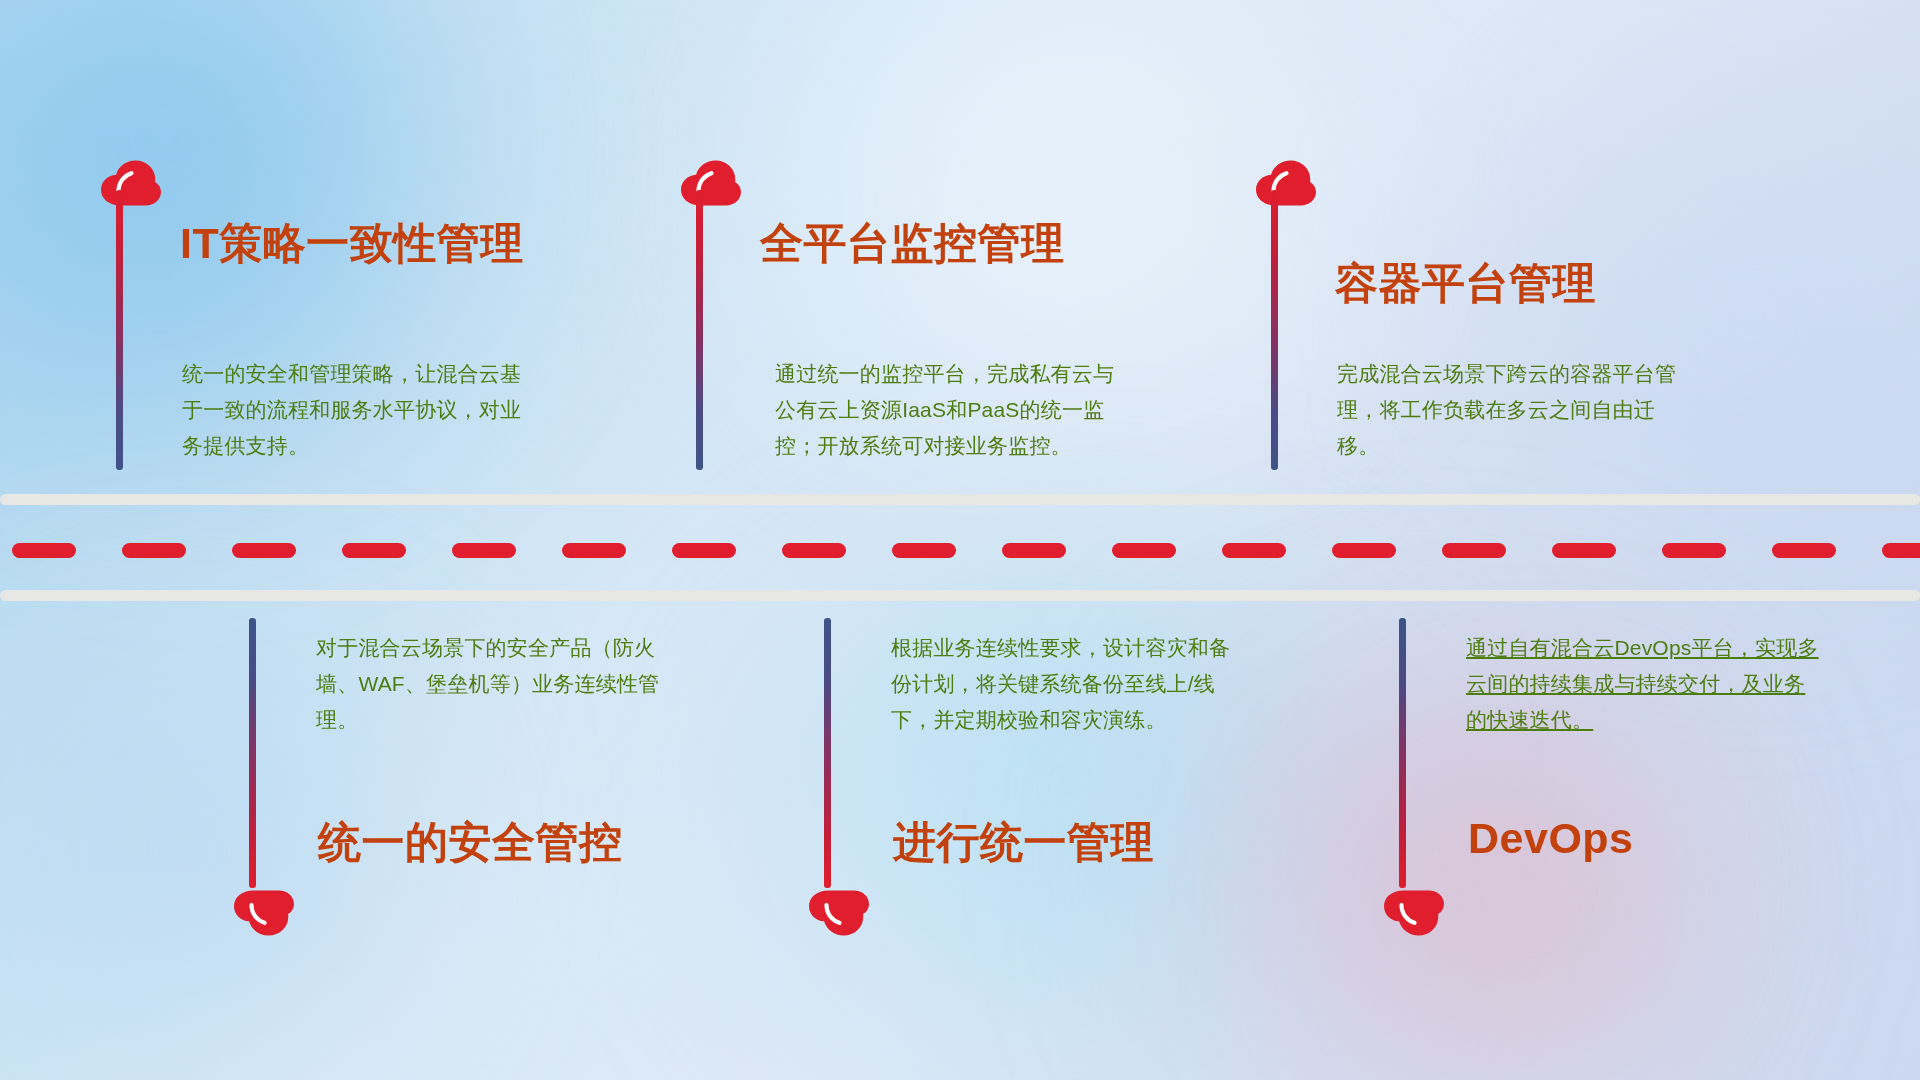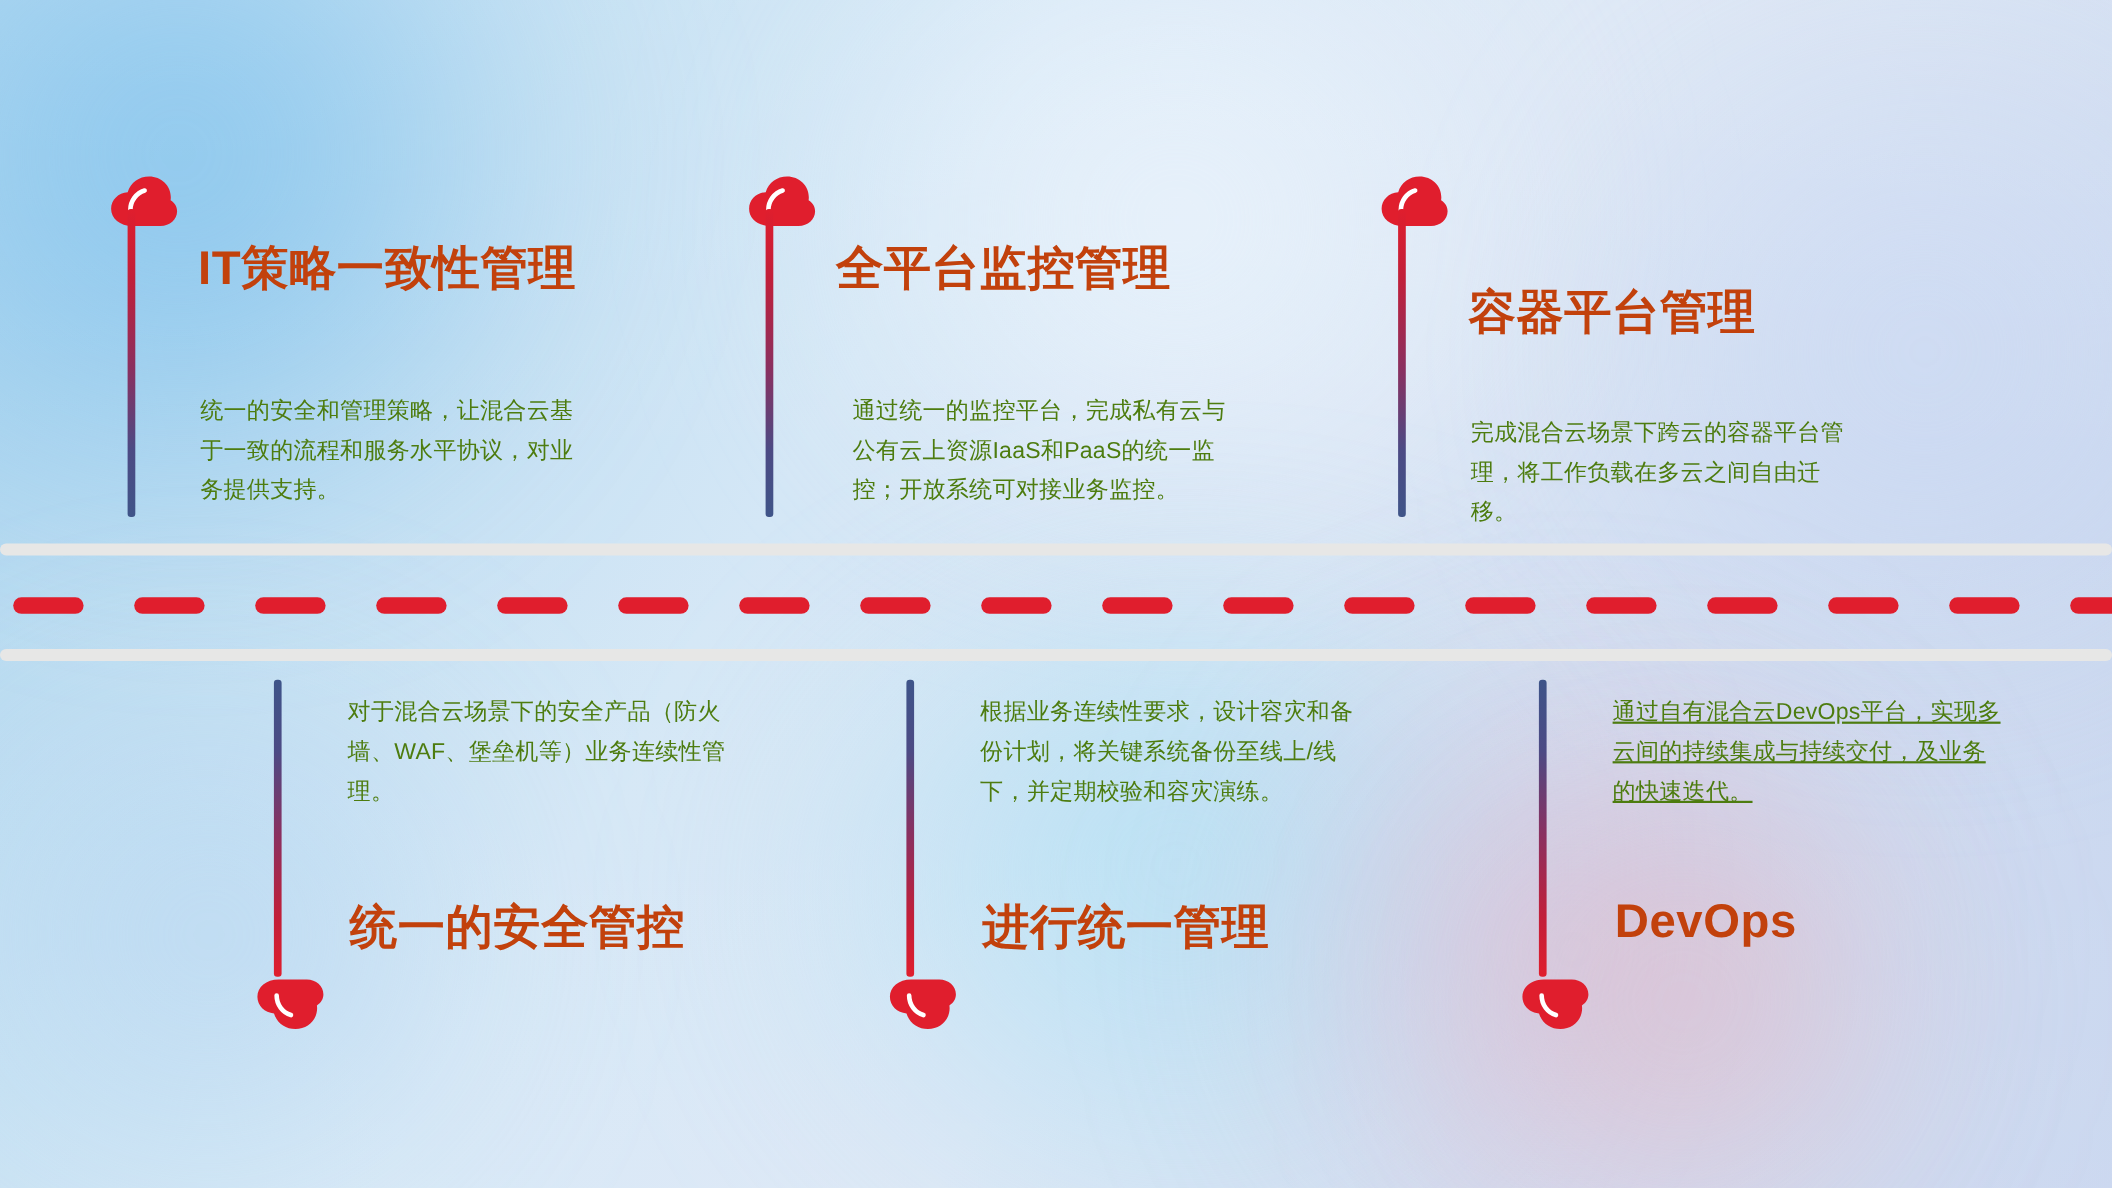--- a/index.html
+++ b/index.html
@@ -206,21 +206,21 @@
 
     <div class="col" style="left:1215px;">
       <div class="cloud" style="left:40px;">
         <svg viewBox="0 0 62 46" xmlns="http://www.w3.org/2000/svg">
           <path d="M20.5 45.5 C8.8 45.5 1 38.6 1 29.8 C1 21.6 7.6 15.2 16.1 14.7 C18.6 6.1 26.4 0.5 35.6 0.5 C46.6 0.5 55.3 8.7 55.3 19.3 C55.3 20.2 55.2 21.1 55.1 22 C58.9 24.3 61 27.9 61 32.1 C61 39.6 54.4 45.5 45.9 45.5 Z" fill="#e01e2d"></path>
           <path d="M18.5 31 C18.5 22.5 24.0 15.5 31.5 13.2" fill="none" stroke="#ffffff" stroke-width="4.2" stroke-linecap="round"></path>
         </svg>
       </div>
       <div class="stem stem-down" style="left:56px;"></div>
       <div class="col-title" style="left:120px;margin-top:40px;">容器平台管理</div>
-      <div class="col-desc" style="left:122px;margin-top:20px;">完成混合云场景下跨云的容器平台管理，将工作负载在多云之间自由迁移。</div>
+      <div class="col-desc" style="left:122px;">完成混合云场景下跨云的容器平台管理，将工作负载在多云之间自由迁移。</div>
     </div>
 
   </div>
 
   <div class="road road-edge road-edge-top"></div>
   <div class="road road-dash">
     <span class="dash"></span>
     <span class="dash"></span>
     <span class="dash"></span>
     <span class="dash"></span>

